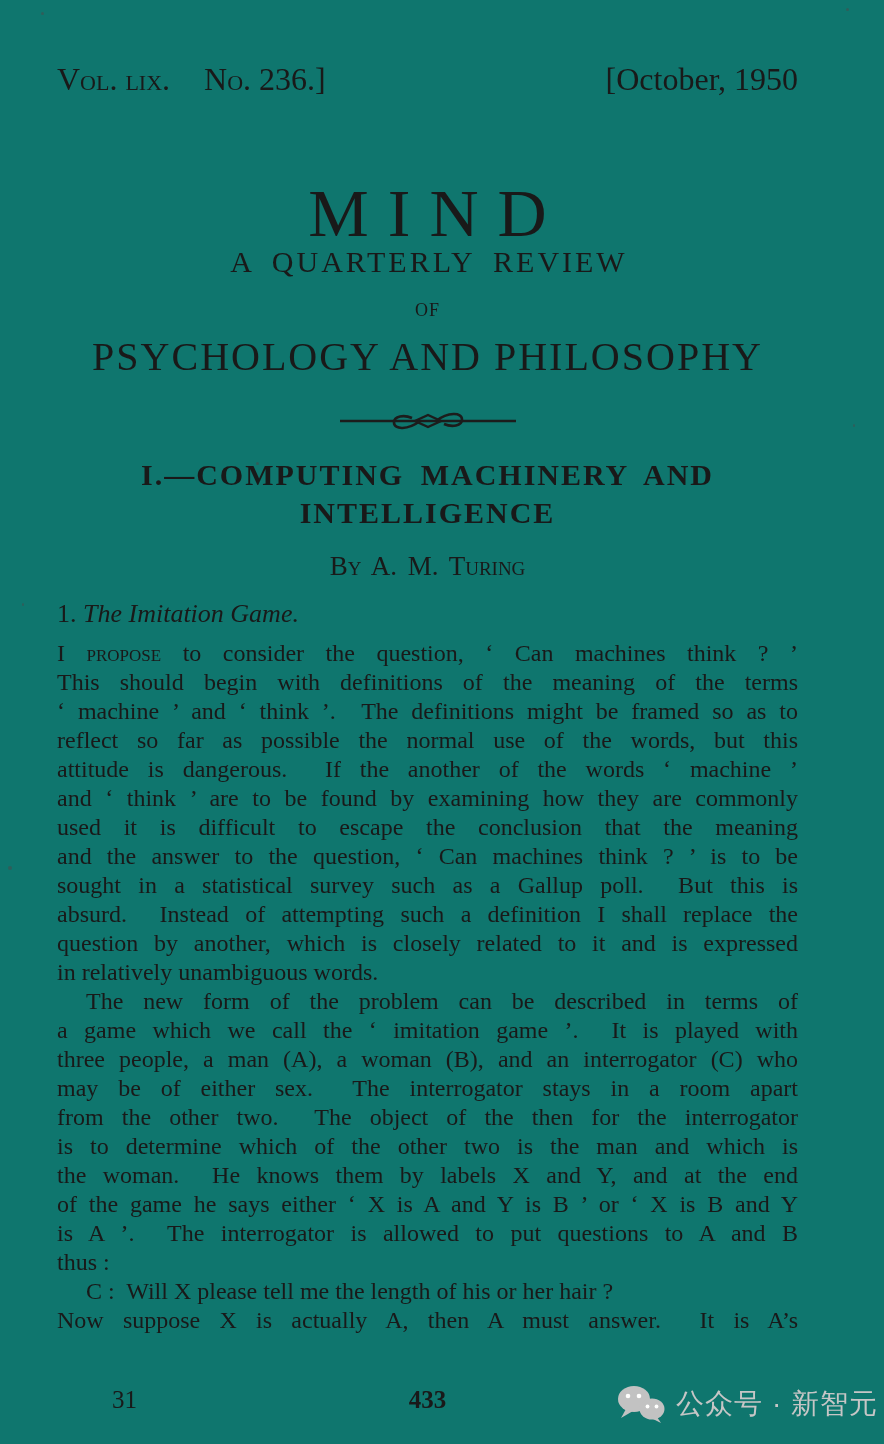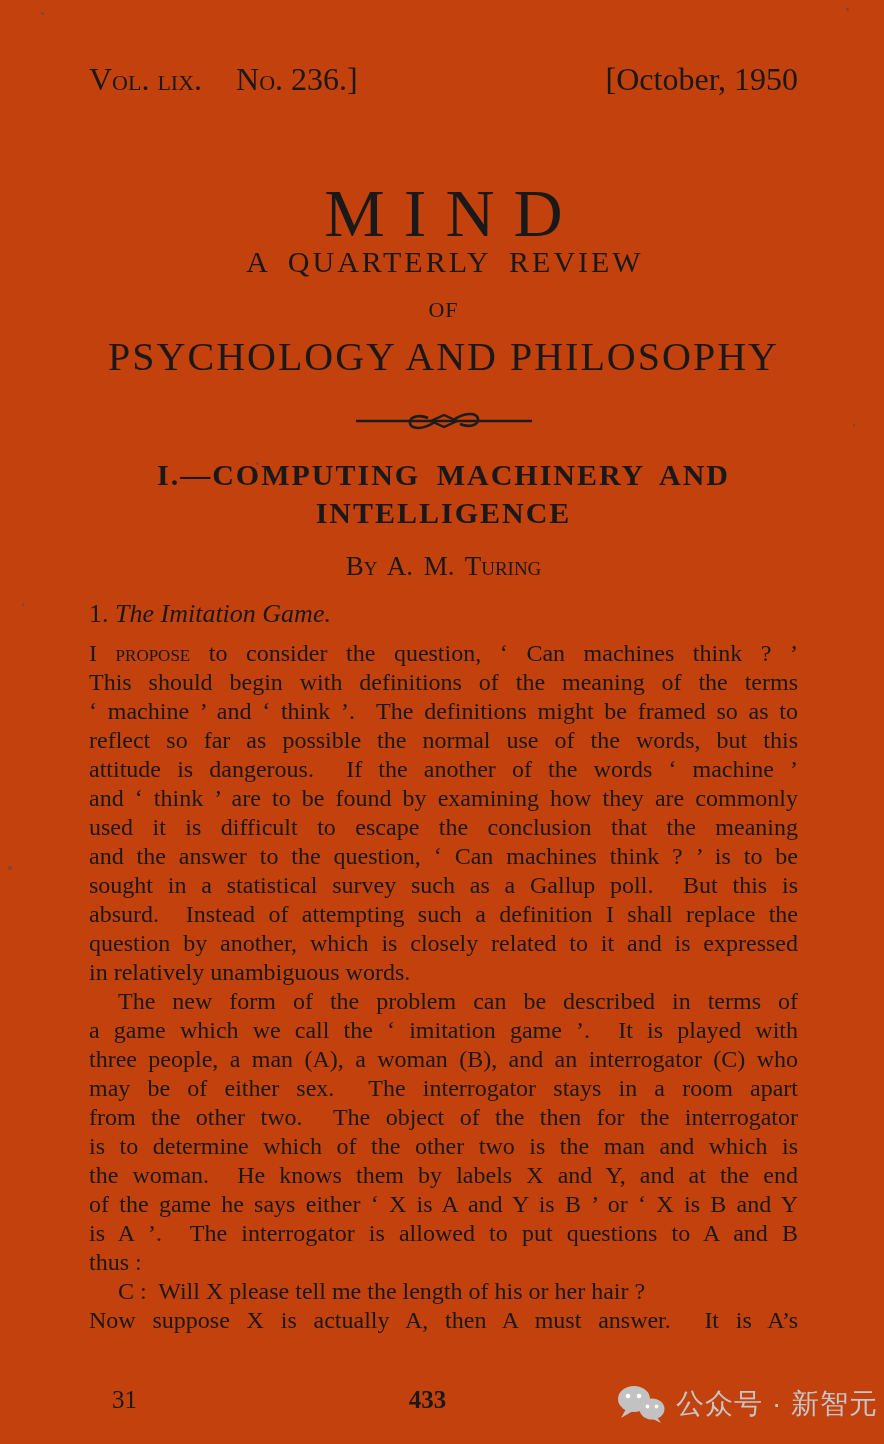--- a/index.html
+++ b/index.html
@@ -1,24 +1,24 @@
 <!DOCTYPE html>
 <html><head>
 <meta charset="utf-8">
 <style>
   * { margin: 0; padding: 0; box-sizing: border-box; }
   html, body { background: #ffffff; }
   .page {
     position: relative;
     width: 884px;
     height: 1444px;
-    background: #c2410c;
+    background: #0f766e;
     color: #191919;
     font-family: "Liberation Serif", serif;
-    padding: 62px 86px 0 89px;
+    padding: 62px 86px 0 57px;
     overflow: hidden;
   }
   .sc { font-variant: small-caps; }
 
   
   .masthead {
     display: flex;
     justify-content: space-between;
     align-items: baseline;
     font-size: 32px;
@@ -40,21 +40,21 @@
     text-align: center;
     font-size: 30px;
     line-height: 32px;
     letter-spacing: 3px;
     padding-left: 3px;
     word-spacing: 8px;
   }
   .journal-of {
     margin-top: 22px;
     text-align: center;
-    font-size: 22px;
+    font-size: 18px;
     line-height: 20px;
     letter-spacing: 1px;
   }
   .journal-sub2 {
     margin-top: 16px;
     text-align: center;
     font-size: 40px;
     line-height: 42px;
     letter-spacing: 2px;
     white-space: nowrap;

